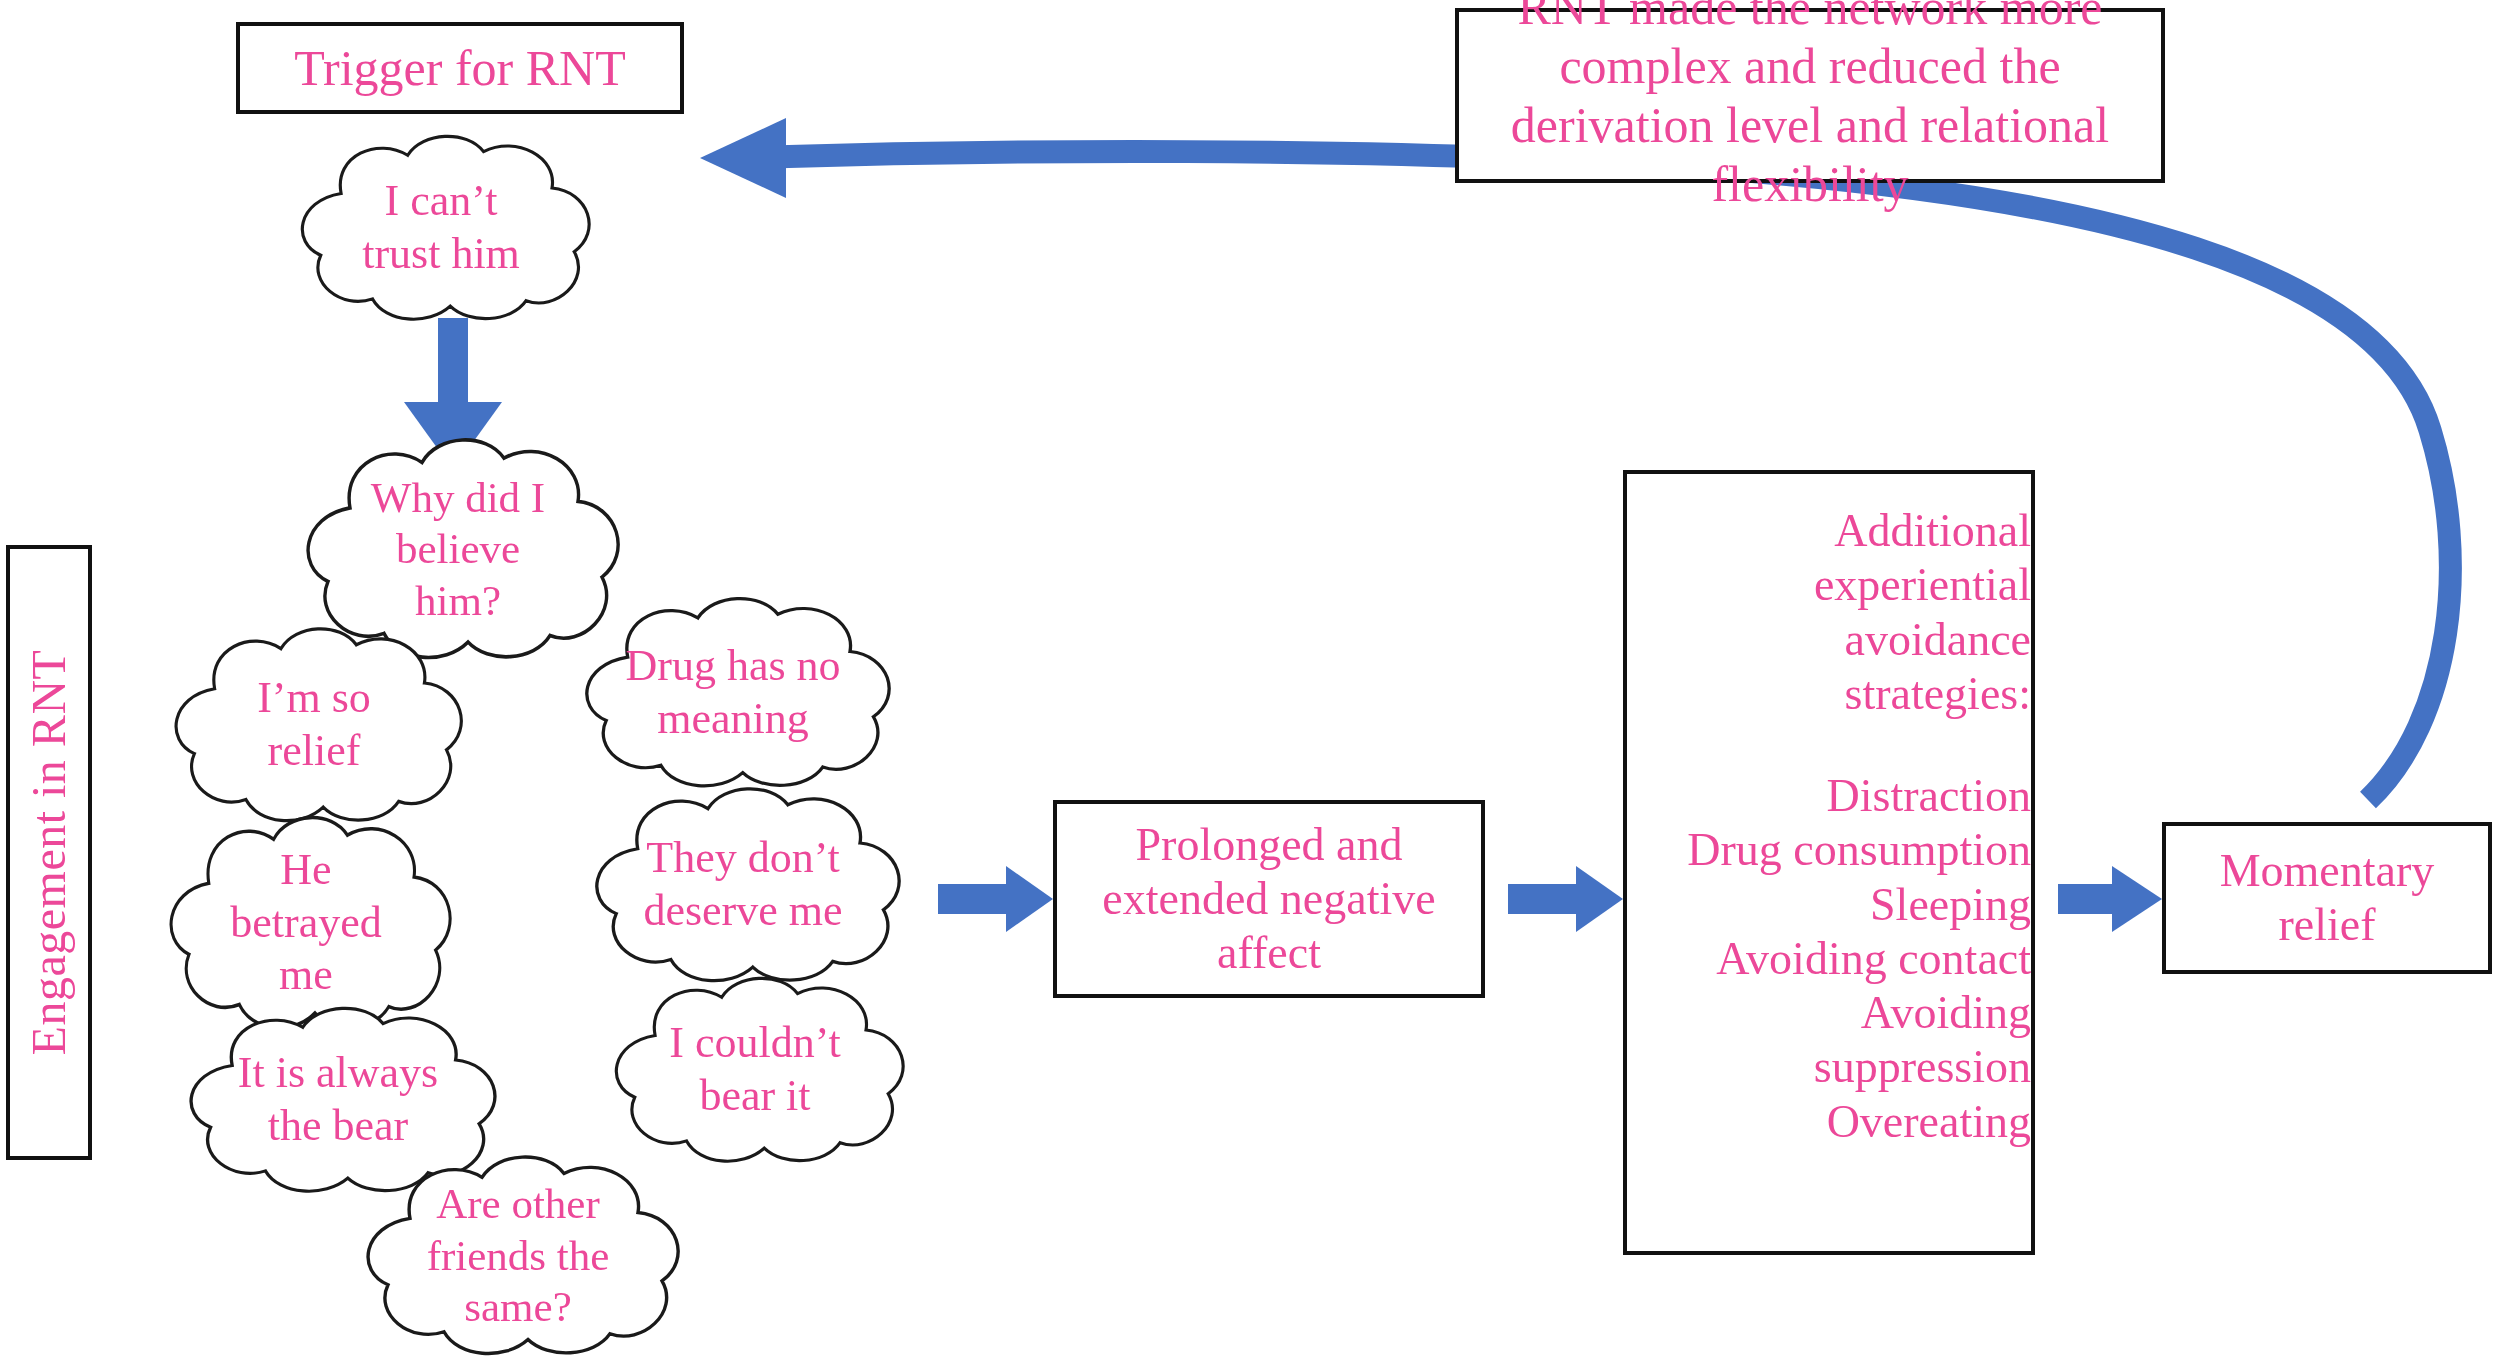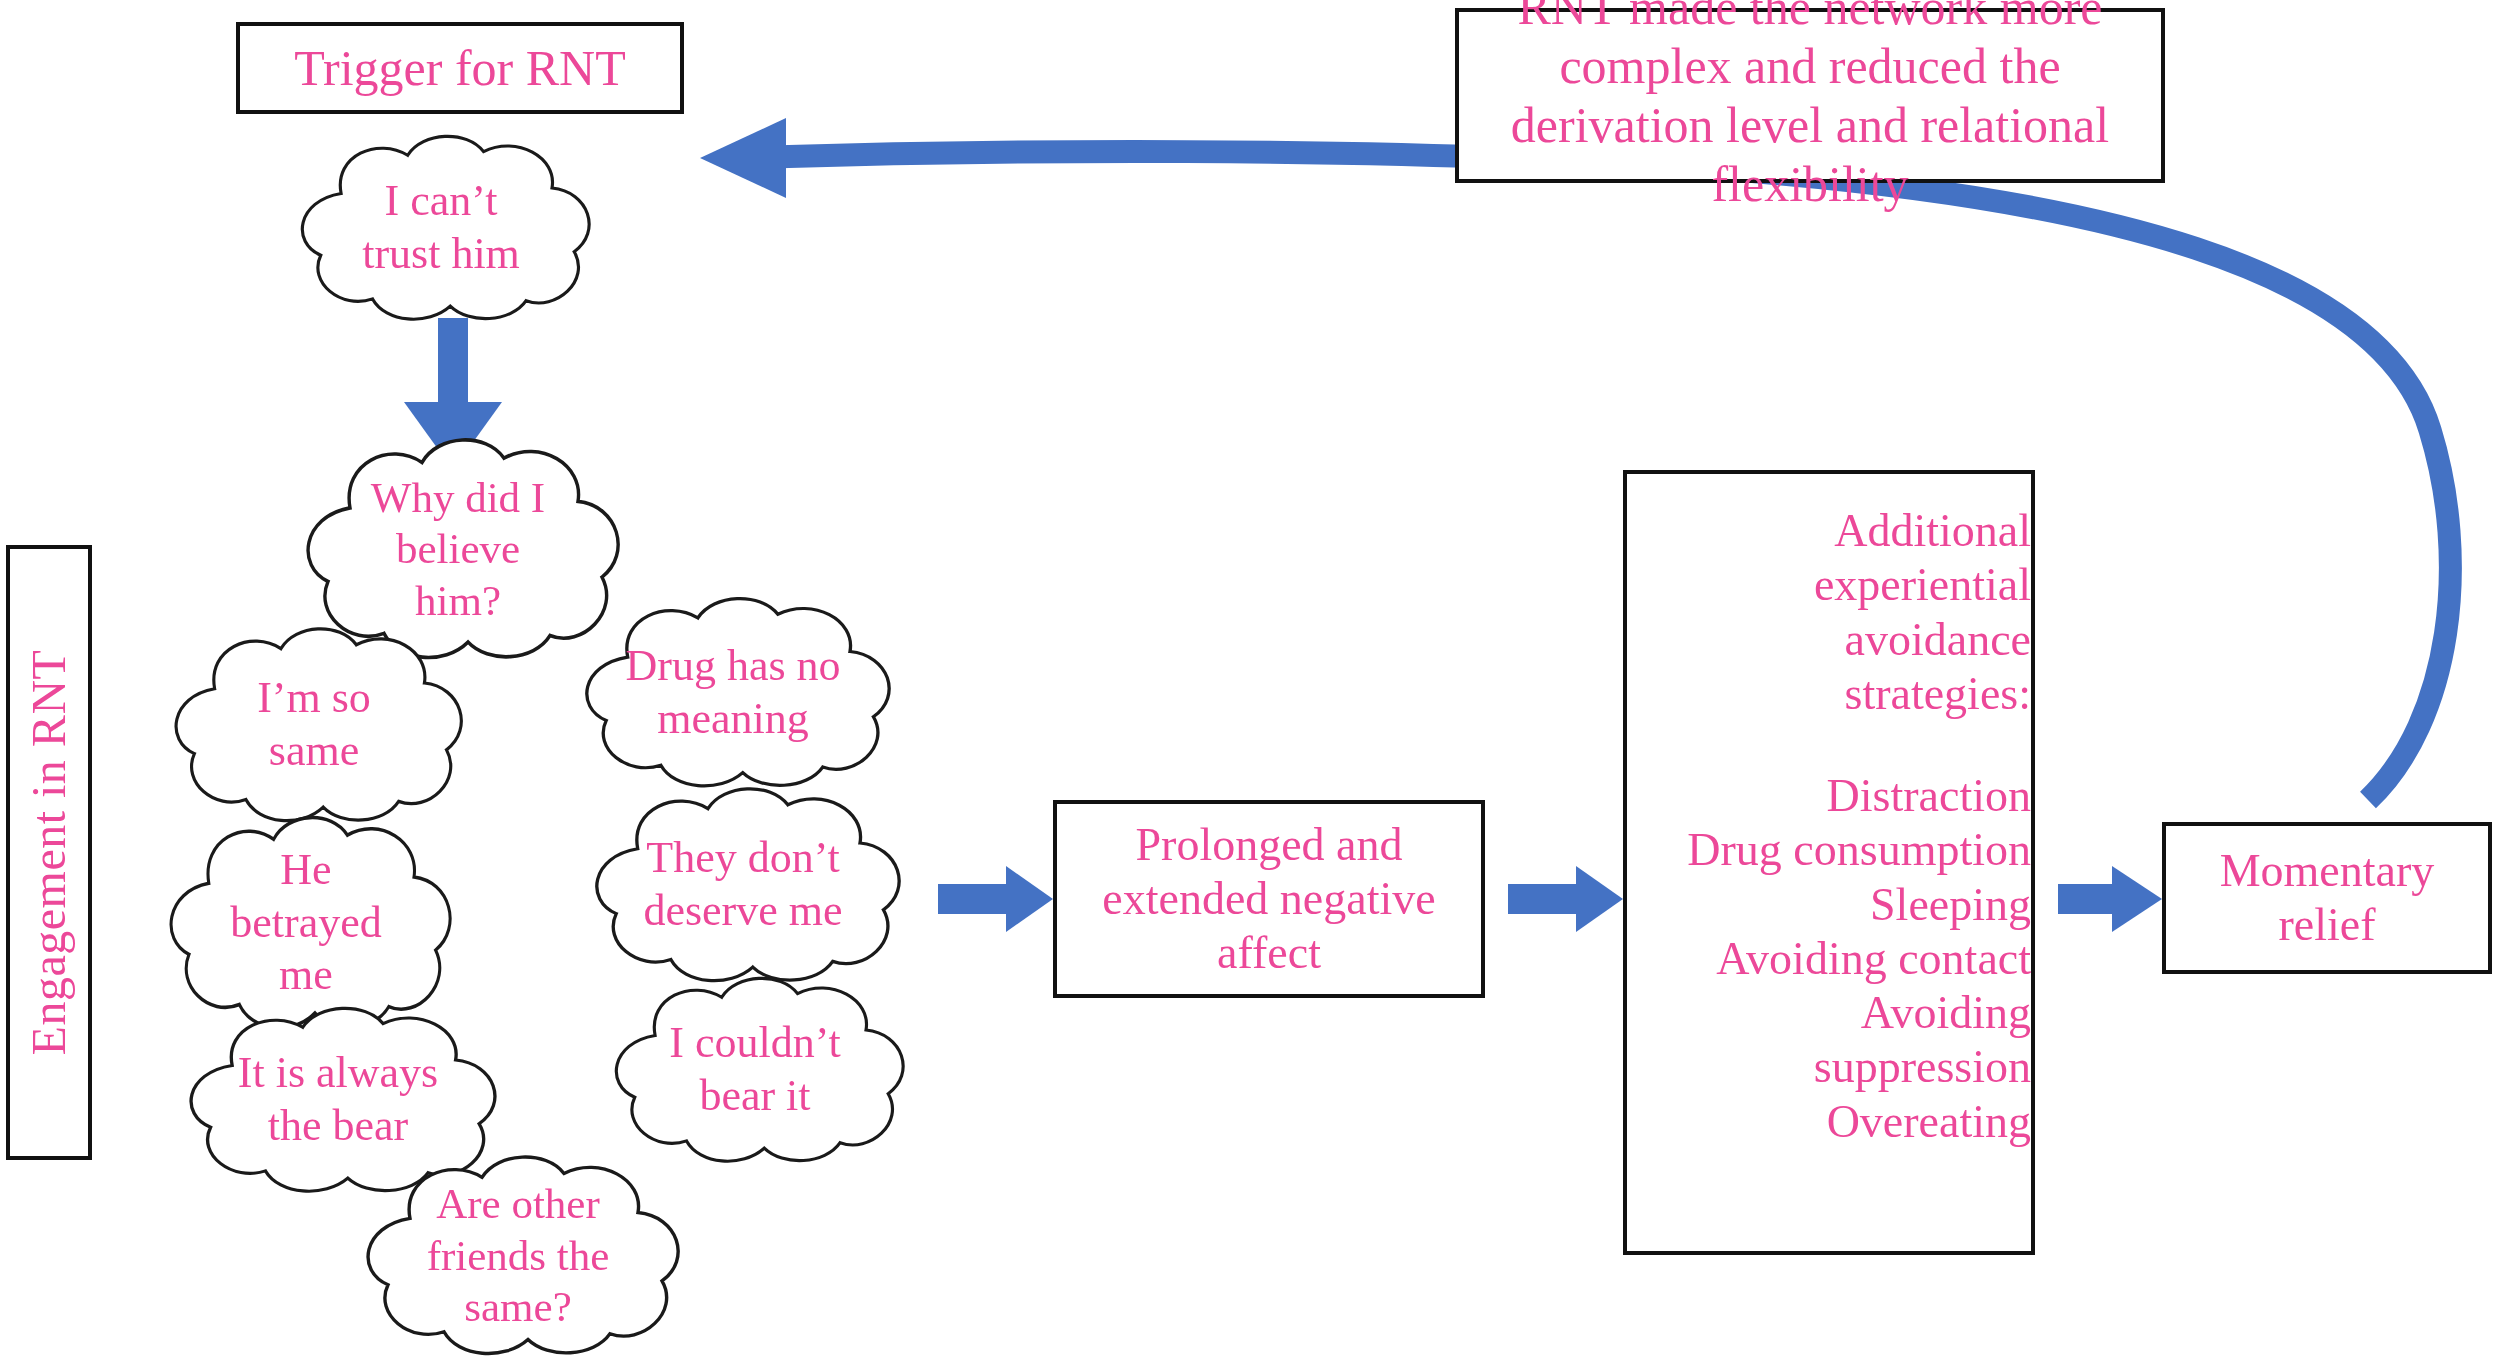--- a/index.html
+++ b/index.html
@@ -174,21 +174,21 @@
 him?</div>
   </div>
 
   <div class="cloud" id="cloud-2">
     <svg viewBox="0 0 400 220" preserveAspectRatio="none">
       <path d="M92,72 C84,30 132,10 164,30 C180,4 228,2 246,26 C282,8 326,32 320,66
                C360,70 374,114 344,136 C362,168 324,202 292,190 C276,214 230,216 210,196
                C186,218 140,214 126,188 C92,200 56,170 70,140 C38,126 44,80 92,72 Z" fill="#ffffff" stroke="#1a1a1a" stroke-width="3.4"></path>
     </svg>
     <div class="cloud-label">I’m so
-same</div>
+relief</div>
   </div>
 
   <div class="cloud" id="cloud-3">
     <svg viewBox="0 0 400 220" preserveAspectRatio="none">
       <path d="M92,72 C84,30 132,10 164,30 C180,4 228,2 246,26 C282,8 326,32 320,66
                C360,70 374,114 344,136 C362,168 324,202 292,190 C276,214 230,216 210,196
                C186,218 140,214 126,188 C92,200 56,170 70,140 C38,126 44,80 92,72 Z" fill="#ffffff" stroke="#1a1a1a" stroke-width="3.4"></path>
     </svg>
     <div class="cloud-label">Drug has no
 meaning</div>

